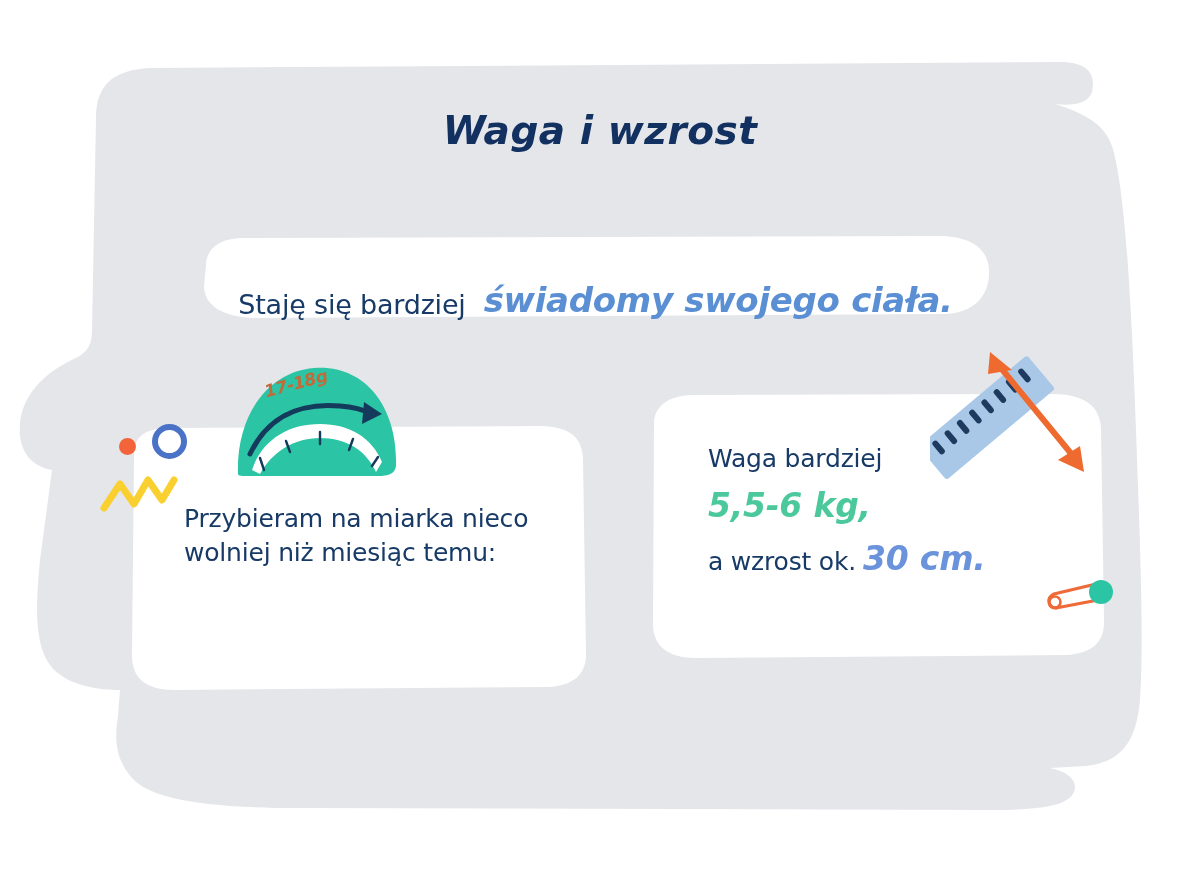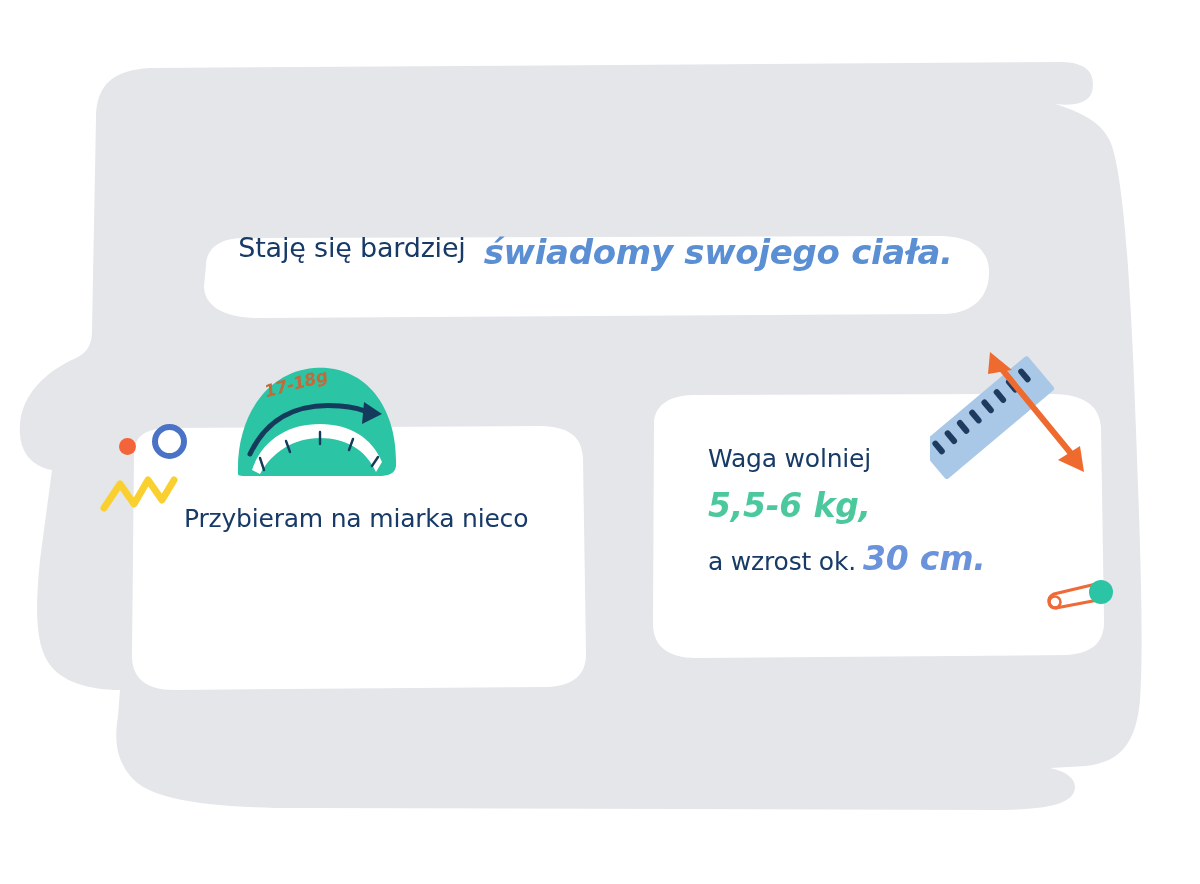--- a/index.html
+++ b/index.html
@@ -53,21 +53,21 @@
     left: 0; top: 0;
     width: 795px;
     height: 88px;
   }
   #banner-text {
     position: absolute;
     left: 0; top: 0;
     width: 795px;
     height: 88px;
     display: flex;
-    align-items: flex-start;
+    align-items: flex-end;
     justify-content: center;
     white-space: nowrap;
   }
   .banner-plain {
     font-size: 27px;
     color: #173a67;
     letter-spacing: -0.2px;
   }
   .banner-accent {
     font-size: 34px;
@@ -229,20 +229,21 @@
              L 120,690
              C 90,690 60,682 48,662
              C 34,640 36,600 40,560
              L 52,470
              C 30,466 18,450 20,424
              C 22,396 44,372 76,358
              C 88,352 92,344 92,330
              Z" fill="#E5E6EA"></path>
   </svg>
 
+  <div id="title">Waga i wzrost</div>
 
   <div id="banner-wrap">
     <svg id="banner-shape" viewBox="0 0 795 88" xmlns="http://www.w3.org/2000/svg">
       <path d="M8,34
                C 8,16 22,6 46,6
                L 740,4
                C 772,4 790,16 791,38
                C 792,62 778,80 748,82
                L 60,86
                C 26,86 6,74 6,54
@@ -261,37 +262,38 @@
                L 410,2
                C 440,2 454,12 455,34
                L 458,228
                C 459,250 446,262 420,263
                L 46,266
                C 18,266 4,254 4,232
                Z" fill="#FFFFFF"></path>
     </svg>
     <div id="card-left-body" class="card-body">
       <div class="line-plain">Przybieram na miarka nieco</div>
+      <div class="line-plain">wolniej niż miesiąc temu:</div>
     </div>
   </div>
 
   <div id="card-right-wrap" class="card-wrap">
     <svg class="card-shape" width="460" height="270" viewBox="0 0 460 270" xmlns="http://www.w3.org/2000/svg">
       <path d="M6,32
                C 6,14 20,4 44,3
                L 404,2
                C 436,2 452,14 453,36
                L 456,228
                C 457,250 444,262 418,263
                L 48,266
                C 20,266 5,254 5,232
                Z" fill="#FFFFFF"></path>
     </svg>
     <div id="card-right-body" class="card-body">
-      <div class="line-plain">Waga wolniej</div>
+      <div class="line-plain">Waga bardziej</div>
       <div class="line-accent-green">5,5-6 kg,</div>
       <div class="mixed-line">
         <span class="small">a wzrost ok.</span><span class="big-blue">30 cm.</span>
       </div>
     </div>
   </div>
 
   <svg id="scale-icon" viewBox="0 0 166 116" xmlns="http://www.w3.org/2000/svg">
     <path d="M2,112
              C 0,56 30,10 78,6

